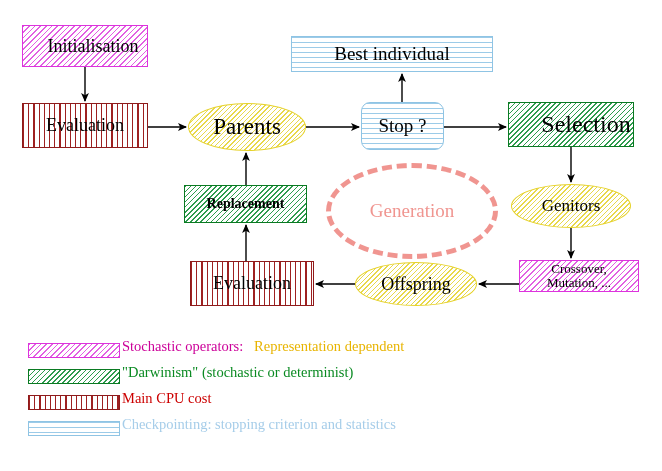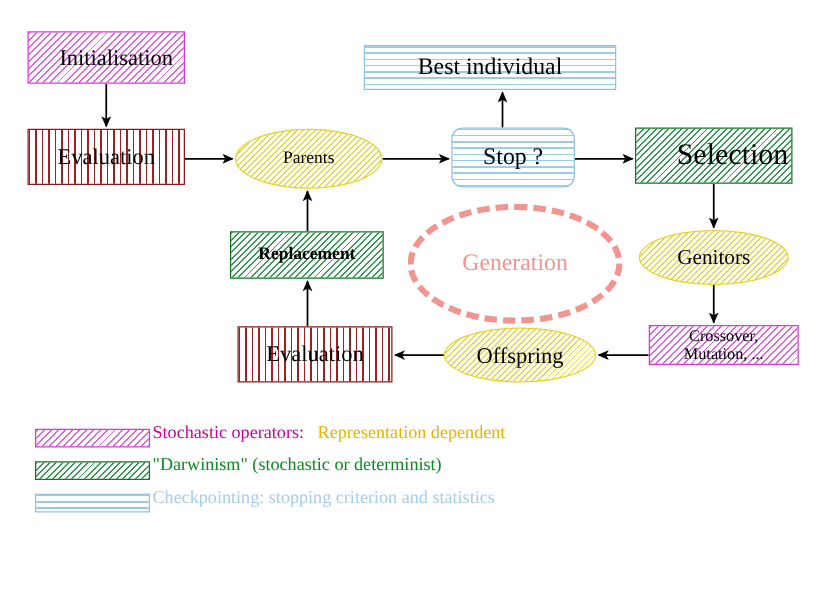--- a/index.html
+++ b/index.html
@@ -136,27 +136,27 @@
     <span>Generation</span>
   </div>
 
   <div id="nodes-layer">
       <div class="node hatch-magenta" style="left: 22px; top: 25px; width: 126px; height: 42px; font-size: 18px;">
         <span class="lbl" style="white-space: pre-line; margin-left: 16px;">Initialisation</span>
       </div>
       <div class="node hatch-red" style="left: 22px; top: 103px; width: 126px; height: 45px; font-size: 18px;">
         <span class="lbl" style="white-space: pre-line;">Evaluation</span>
       </div>
-      <div class="node hatch-yellow ellipse" style="left: 188px; top: 103px; width: 118px; height: 48px; font-size: 14px;">
+      <div class="node hatch-yellow ellipse" style="left: 188px; top: 103px; width: 118px; height: 48px; font-size: 23px;">
         <span class="lbl" style="white-space: pre-line;">Parents</span>
       </div>
       <div class="node hatch-blue" style="left: 291px; top: 36px; width: 202px; height: 36px; font-size: 19px; align-items: center;">
         <span class="lbl" style="white-space: pre-line;">Best individual</span>
       </div>
-      <div class="node hatch-blue rounded" style="left: 361px; top: 102px; width: 99px; height: 48px; font-size: 19px;">
+      <div class="node hatch-blue rounded" style="left: 361px; top: 102px; width: 83px; height: 48px; font-size: 19px;">
         <span class="lbl" style="white-space: pre-line;">Stop ?</span>
       </div>
       <div class="node hatch-green" style="left: 508px; top: 102px; width: 126px; height: 45px; font-size: 24px; padding-left: 30px;">
         <span class="lbl" style="white-space: pre-line;">Selection</span>
       </div>
       <div class="node hatch-yellow ellipse" style="left: 511px; top: 184px; width: 120px; height: 44px; font-size: 17px;">
         <span class="lbl" style="white-space: pre-line;">Genitors</span>
       </div>
       <div class="node hatch-magenta" style="left: 519px; top: 260px; width: 120px; height: 32px; font-size: 13px;">
         <span class="lbl" style="white-space: pre-line;">Crossover,
@@ -176,18 +176,22 @@
   <div class="legend" id="legend">
       <div class="legend-row">
         <div class="swatch hatch-magenta" style="top: 5px;"></div>
         <div class="legend-text" style="top: 0px;"><span class="lg-magenta">Stochastic operators:</span>&nbsp;&nbsp;&nbsp;<span class="lg-gold">Representation dependent</span></div>
       </div>
       <div class="legend-row">
         <div class="swatch hatch-green" style="top: 5px;"></div>
         <div class="legend-text" style="top: 0px;"><span class="lg-green">"Darwinism" (stochastic or determinist)</span></div>
       </div>
       <div class="legend-row">
+        <div class="swatch hatch-red" style="top: 5px;"></div>
+        <div class="legend-text" style="top: 0px;"><span class="lg-red">Main CPU cost</span></div>
+      </div>
+      <div class="legend-row">
         <div class="swatch hatch-blue" style="top: 5px;"></div>
         <div class="legend-text" style="top: 0px;"><span class="lg-blue">Checkpointing: stopping criterion and statistics</span></div>
       </div>
     </div>
 
 </div>
 
 </body></html>

